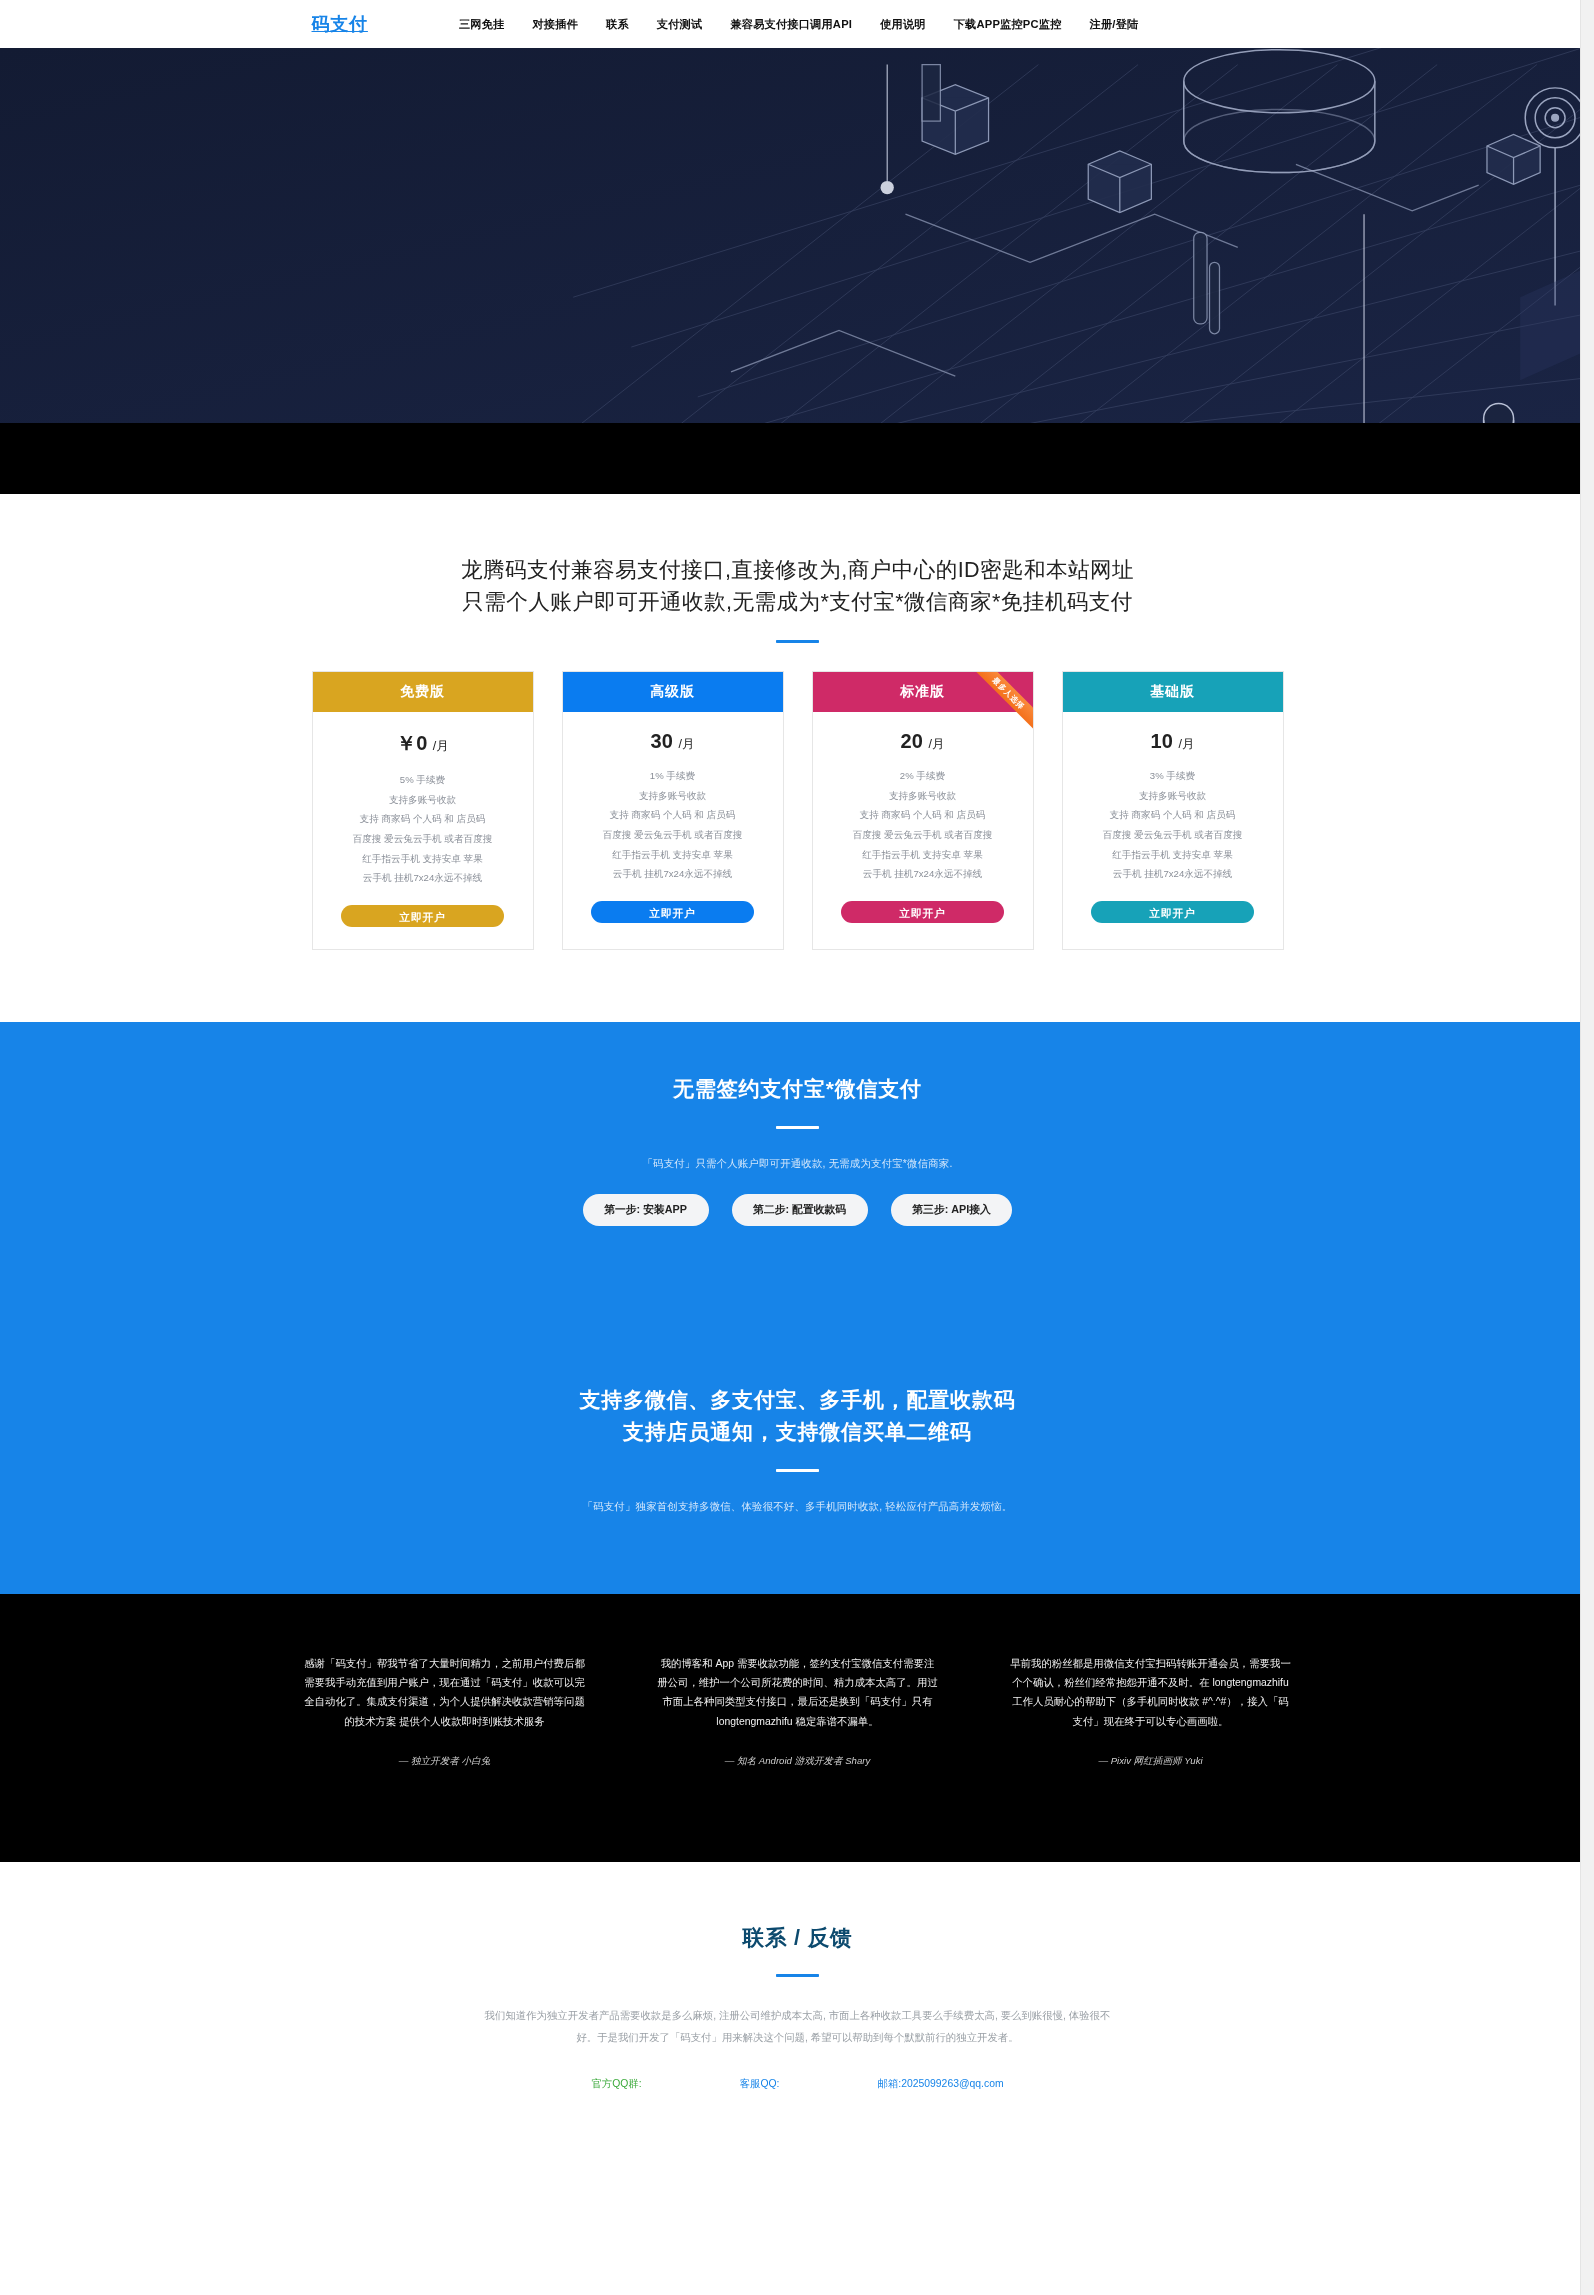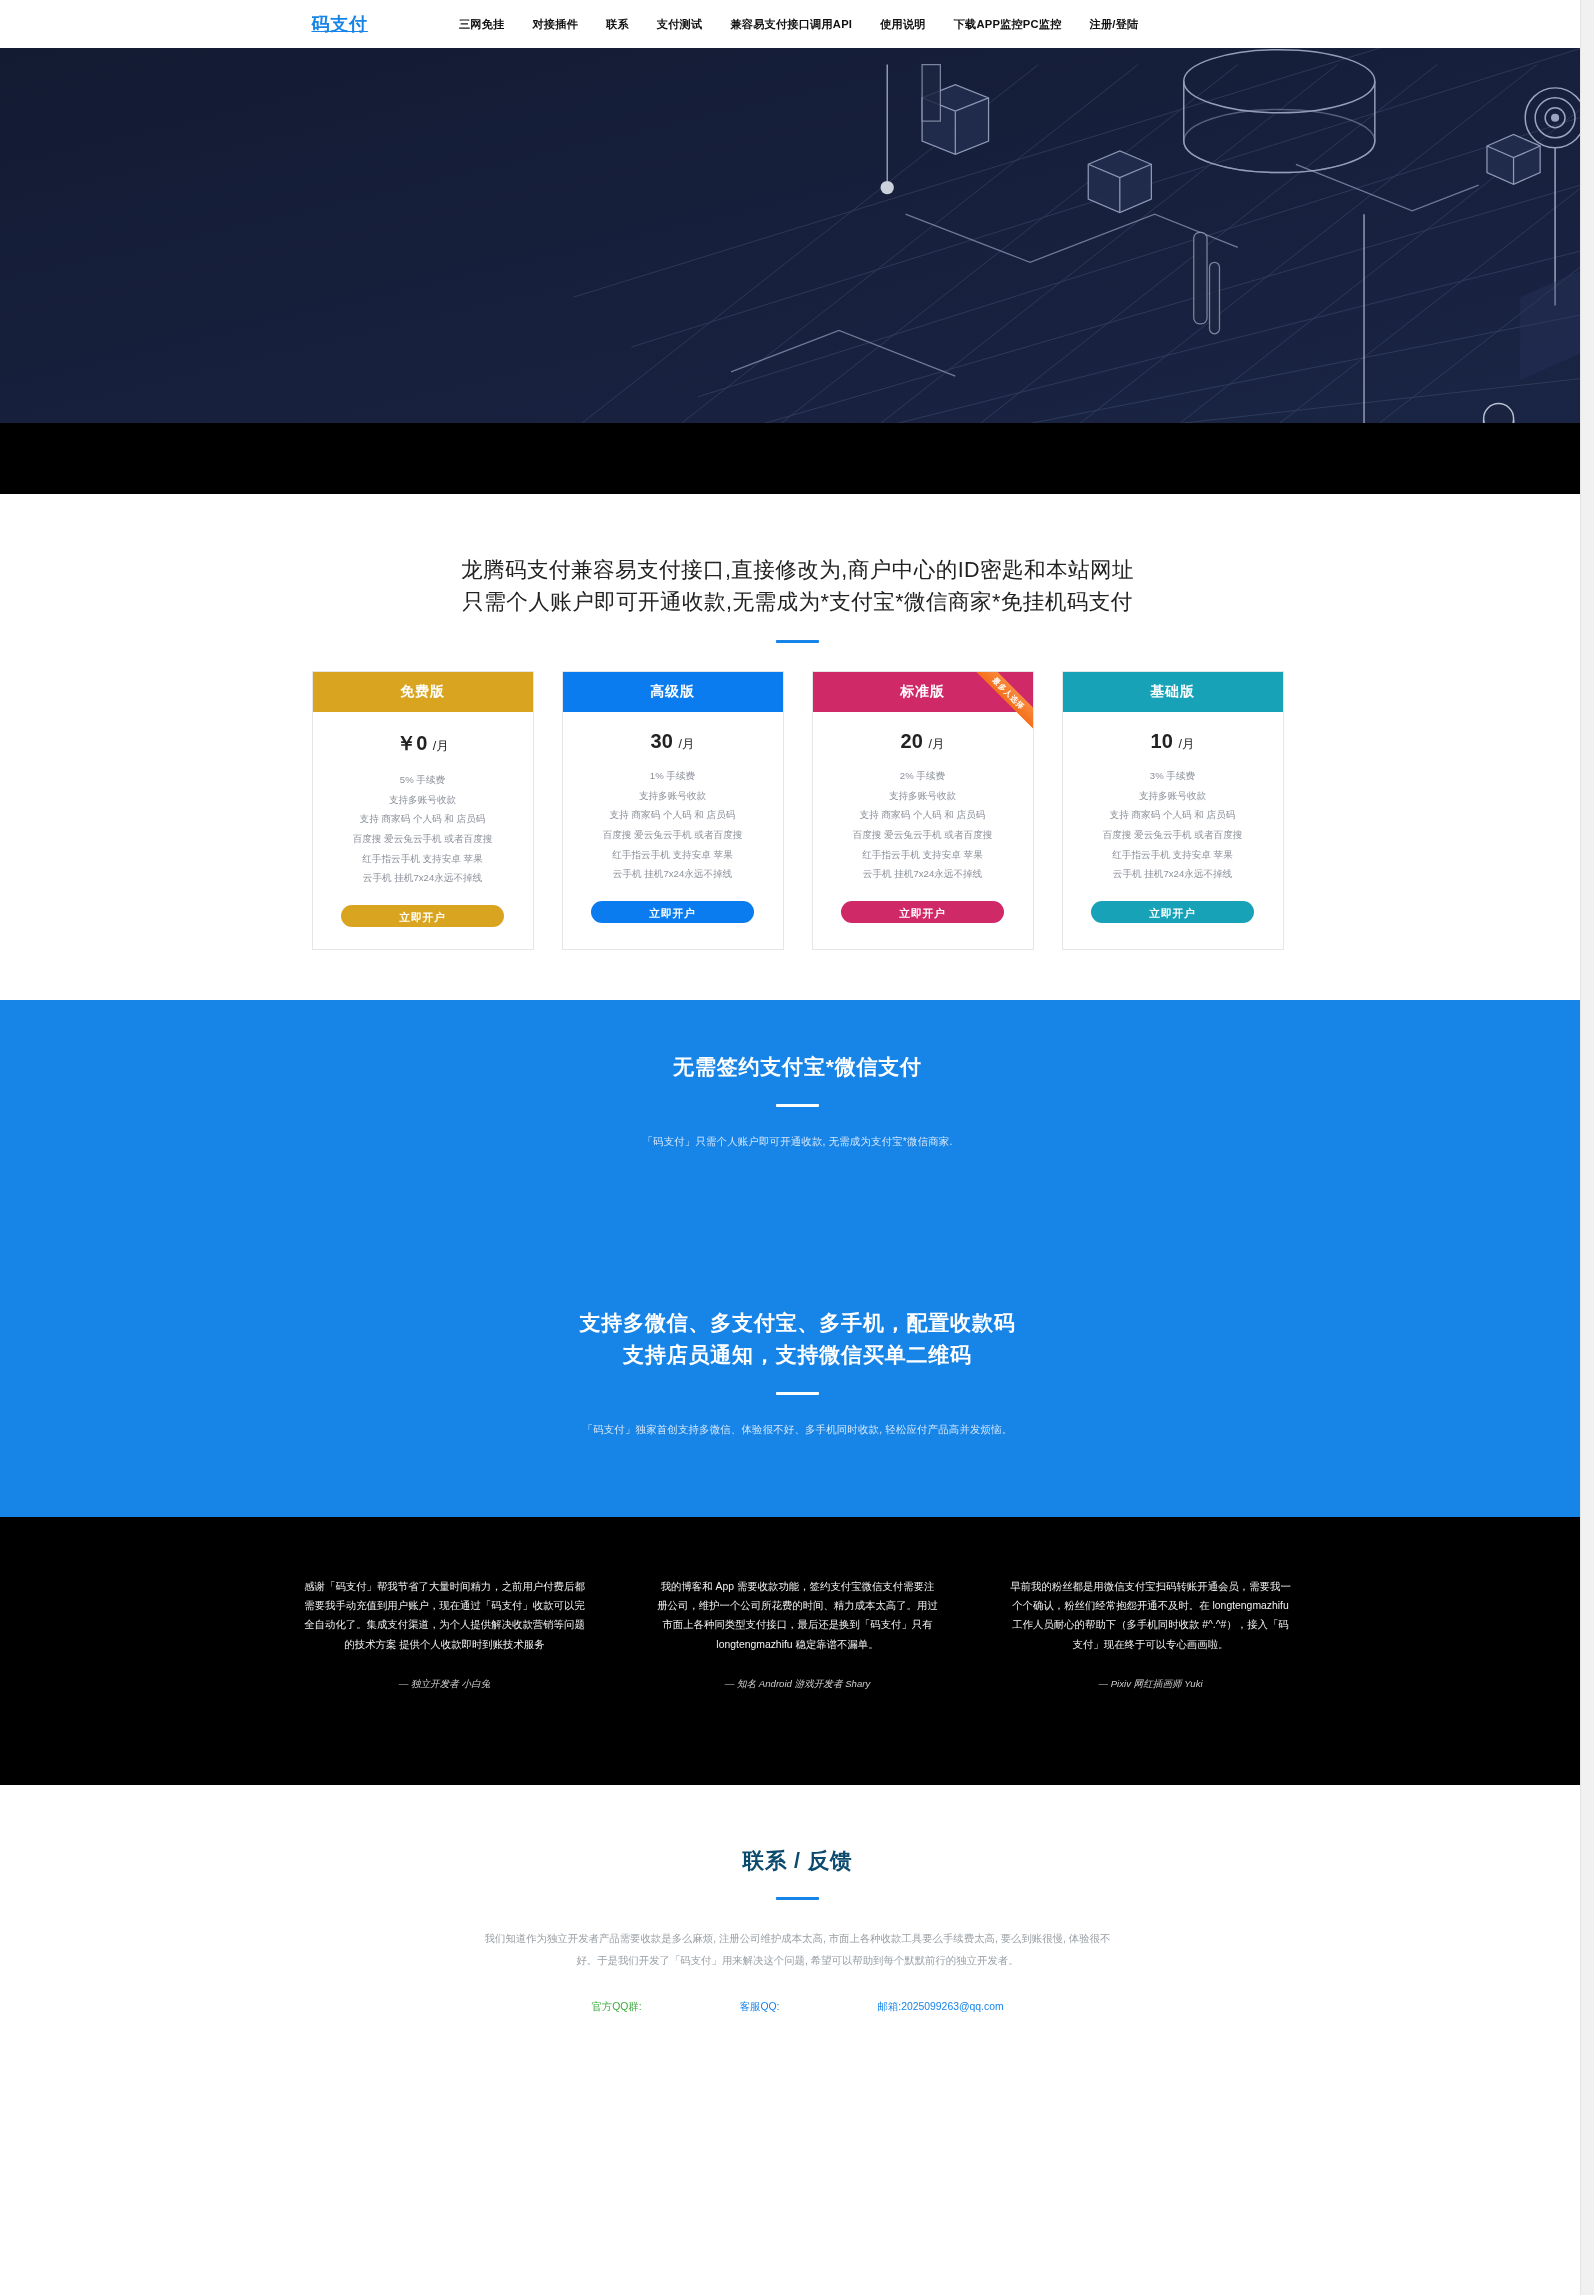--- a/index.html
+++ b/index.html
@@ -58,21 +58,21 @@
   .hero-art { position:absolute; inset:0; }
   .hero-blackband {
     height:71px;
     background:#000000;
     width:100%;
   }
 
   
   .pricing {
     background:#ffffff;
-    padding:60px 0 50px;
+    padding:60px 0 72px;
   }
   .headline {
     text-align:center;
     font-size:21.6px;
     line-height:1.48;
     color:#222;
     font-weight:normal;
     margin:0 0 0;
     letter-spacing:0.4px;
   }
@@ -463,20 +463,25 @@
 
   </div>
 </section>
 
 <section class="blue">
 
   <div class="blue-block">
     <h2 class="blue-title">无需签约支付宝*微信支付</h2>
     <div class="rule white"></div>
     <p class="blue-sub">「码支付」只需个人账户即可开通收款, 无需成为支付宝*微信商家.</p>
+    <div class="steps">
+      <button class="step">第一步: 安装APP</button>
+      <button class="step">第二步: 配置收款码</button>
+      <button class="step">第三步: API接入</button>
+    </div>
   </div>
 
   <div class="blue-spacer"></div>
 
   <div class="blue-block2">
     <h2 class="blue-title">
       <span>支持多微信、多支付宝、多手机，配置收款码</span><br>
       <span>支持店员通知，支持微信买单二维码</span>
     </h2>
     <div class="rule white"></div>

